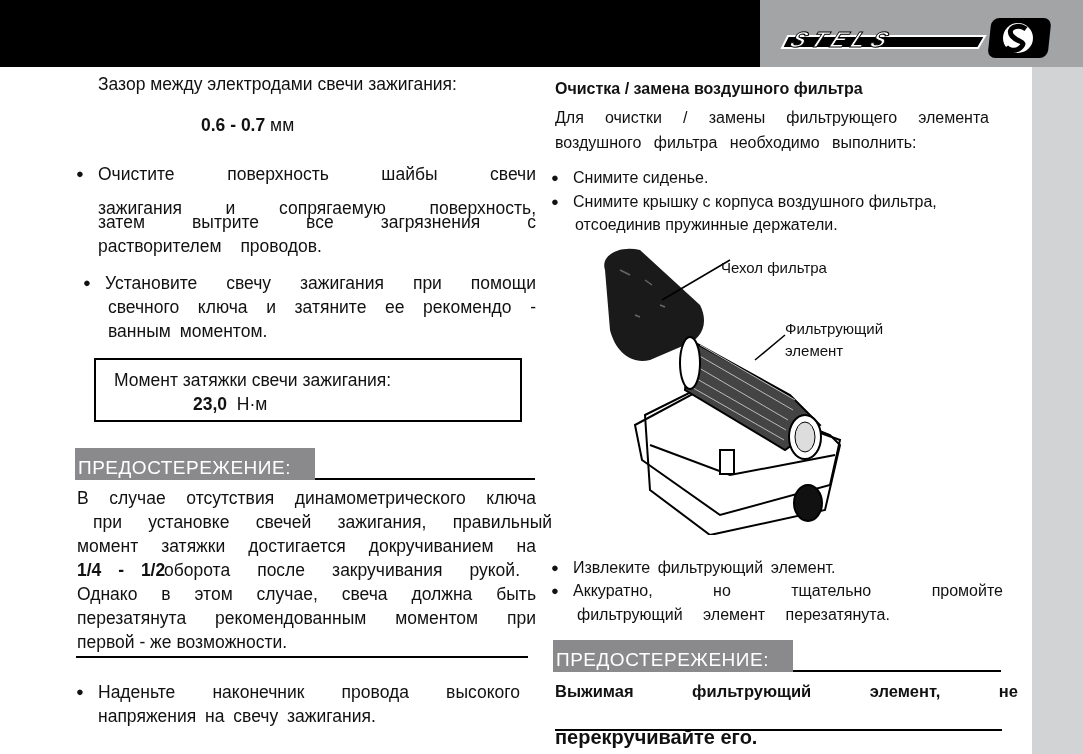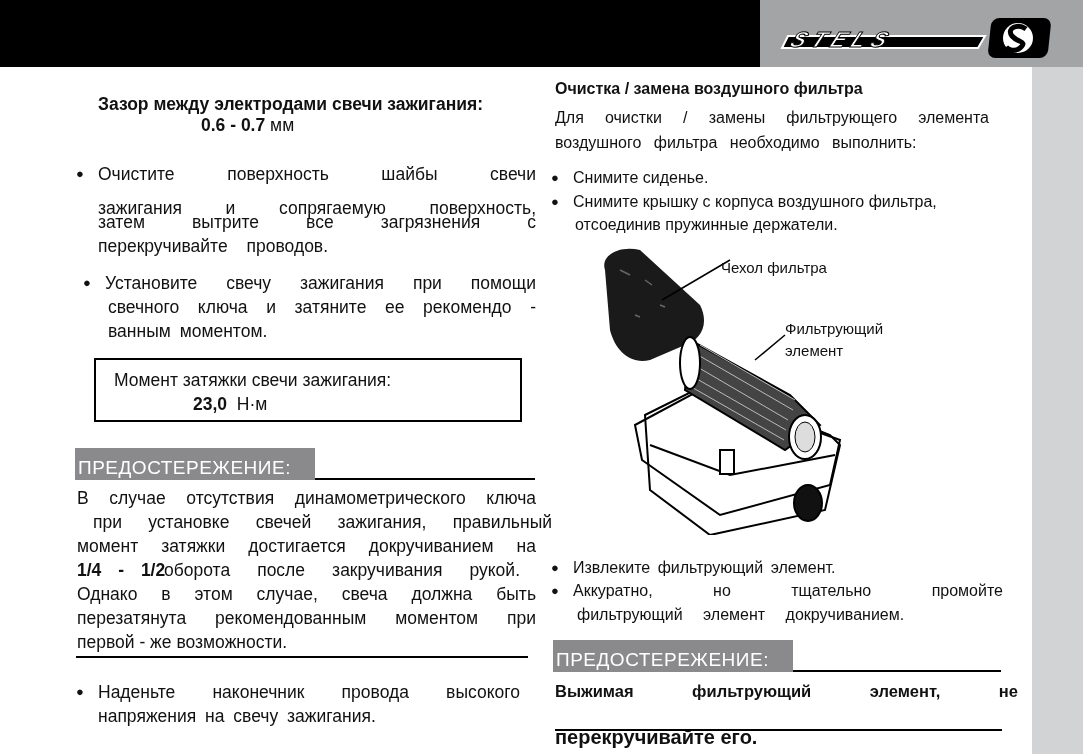--- a/index.html
+++ b/index.html
@@ -34,31 +34,31 @@
     <path d="M2 34 L198 34 L205 22 L8 22 Z" fill="#000" stroke="#fff" stroke-width="2"></path>
     <text x="10" y="33" font-family="Liberation Sans, sans-serif" font-size="22" font-weight="bold" font-style="italic" fill="#fff" stroke="#000" stroke-width="1" letter-spacing="6" transform="skewX(-25) translate(14,0)">STELS</text>
   </g>
   <g>
     <rect x="212" y="4" width="60" height="40" rx="8" fill="#000" transform="skewX(-6)"></rect>
     <circle cx="238" cy="24" r="15" fill="#fff"></circle>
     <path d="M246 15 C238 9 226 14 232 22 C238 29 248 27 240 34 C235 38 228 36 226 33" stroke="#000" stroke-width="5" fill="none"></path>
   </g>
 </svg>
 
-<div class="t" style="left:98px;top:92px;font-weight:bold;">Зазор между электродами свечи зажигания:</div>
+<div class="t" style="left:98px;top:72px;">Зазор между электродами свечи зажигания:</div>
 <div class="t" style="left:201px;top:113px;">
   <span class="b">0.6 - 0.7</span>
   <span>мм</span>
 </div>
 
 <div>
   <div class="j bullet" style="left:98px;top:162px;width:438px;">Очистите поверхность шайбы свечи</div>
   <div class="j" style="left:98px;top:196px;width:438px;">зажигания и сопрягаемую поверхность,</div>
   <div class="j" style="left:98px;top:210px;width:438px;">затем вытрите все загрязнения с</div>
-  <div class="t" style="left:98px;top:234px;word-spacing:14px;">перекручивайте проводов.</div>
+  <div class="t" style="left:98px;top:234px;word-spacing:14px;">растворителем проводов.</div>
 </div>
 
 <div>
   <div class="j bullet" style="left:105px;top:271px;width:431px;">Установите свечу зажигания при помощи</div>
   <div class="j" style="left:108px;top:295px;width:428px;">свечного ключа и затяните ее рекомендо -</div>
   <div class="t" style="left:108px;top:319px;word-spacing:4px;">ванным моментом.</div>
 </div>
 
 <div class="box"></div>
 <div class="t" style="left:114px;top:368px;">Момент затяжки свечи зажигания:</div>
@@ -118,21 +118,21 @@
   </g>
   <path d="M72 55 L140 15" stroke="#000" stroke-width="1.5"></path>
   <path d="M165 115 L195 90" stroke="#000" stroke-width="1.5"></path>
 </svg>
 <div class="lbl" style="left:721px;top:257px;">Чехол фильтра</div>
 <div class="lbl" style="left:785px;top:318px;">Фильтрующий</div>
 <div class="lbl" style="left:785px;top:340px;">элемент</div>
 
 <div class="r bullet" style="left:573px;top:556px;word-spacing:3px;">Извлеките фильтрующий элемент.</div>
 <div class="rj bullet" style="left:573px;top:579px;width:430px;">Аккуратно, но тщательно промойте</div>
-<div class="r" style="left:577px;top:603px;word-spacing:16px;">фильтрующий элемент докручиванием.</div>
+<div class="r" style="left:577px;top:603px;word-spacing:16px;">фильтрующий элемент перезатянута.</div>
 
 <div class="warn" style="left:553px;top:640px;width:448px;">
   <div class="tag" style="width:240px;">ПРЕДОСТЕРЕЖЕНИЕ:</div>
   <div class="line" style="left:240px;right:0;"></div>
 </div>
 <div class="rj b" style="left:555px;top:680px;width:463px;font-size:16.5px;">Выжимая фильтрующий элемент, не</div>
 <div class="r b" style="left:555px;top:682px;font-size:20px;margin-top:44px;">перекручивайте его.</div>
 <div class="rule" style="left:555px;top:729px;width:447px;"></div>
 
 </body></html>

